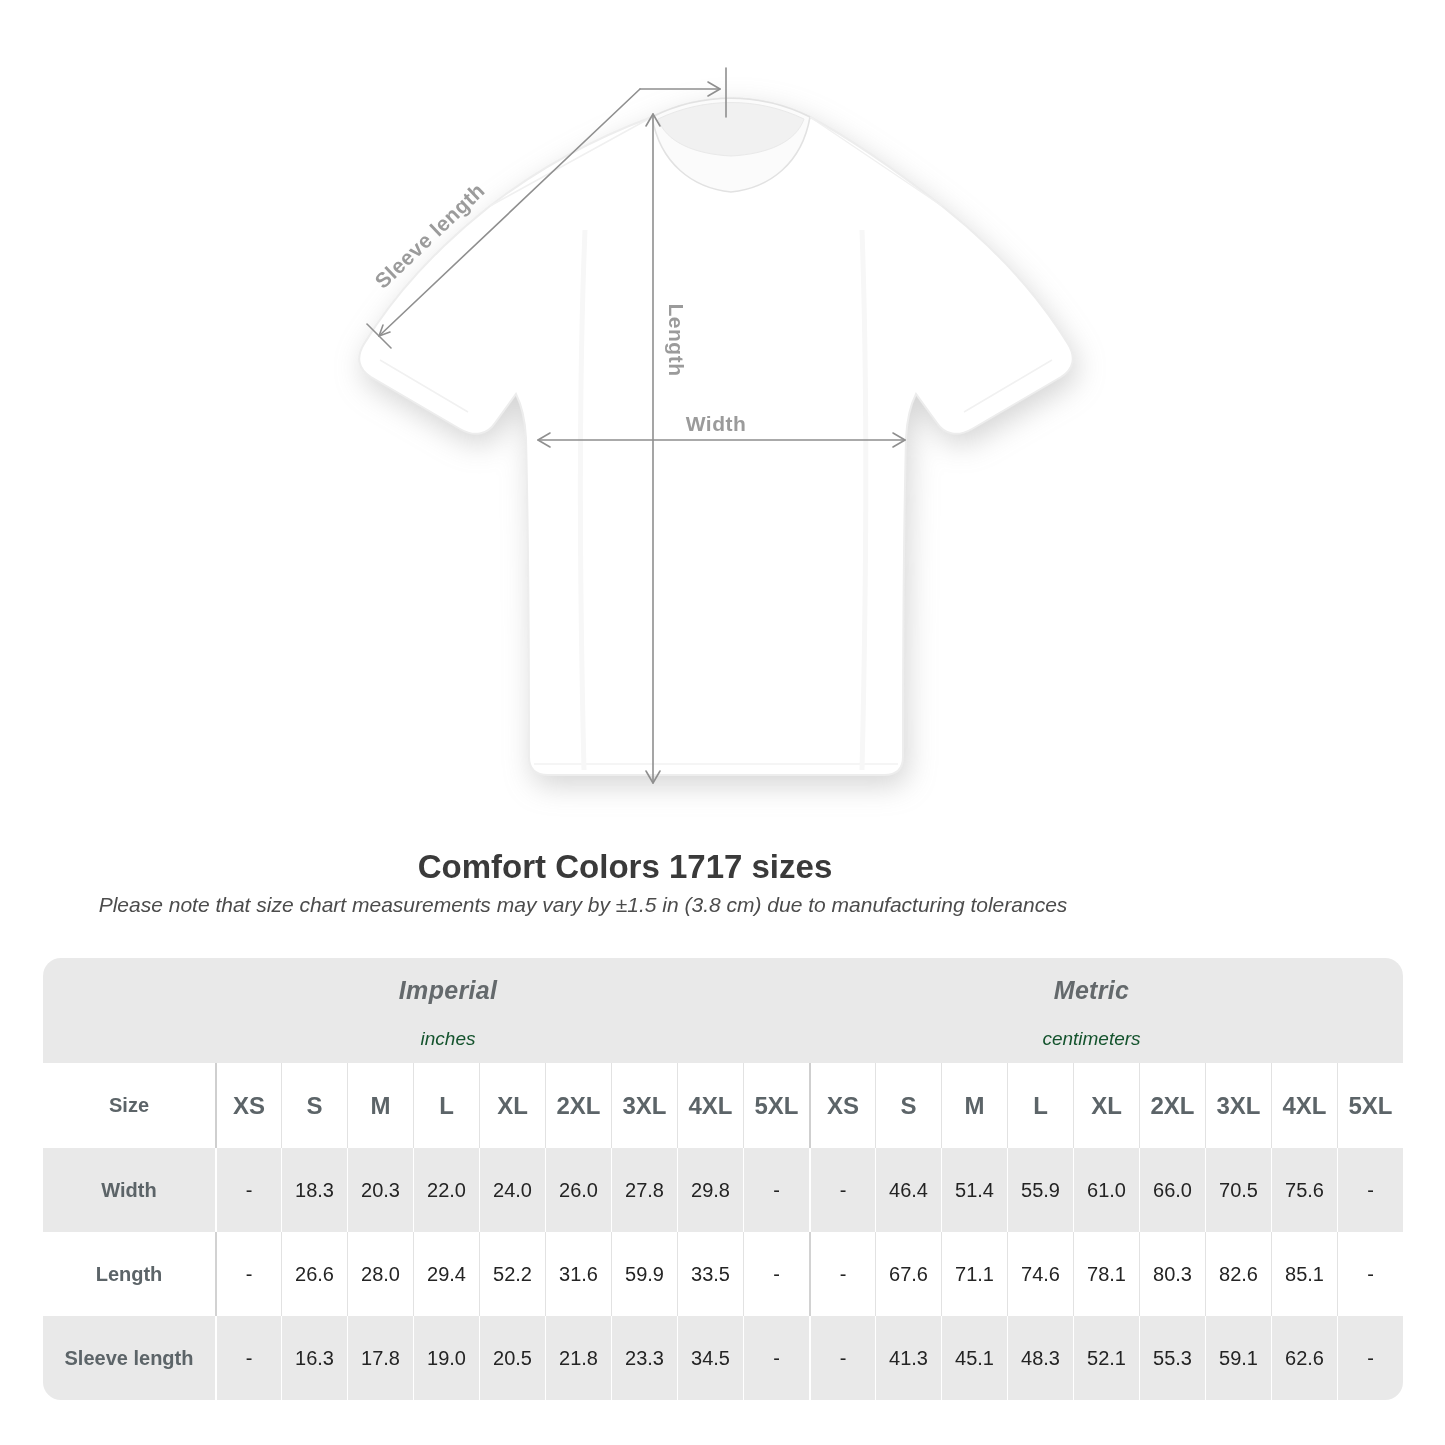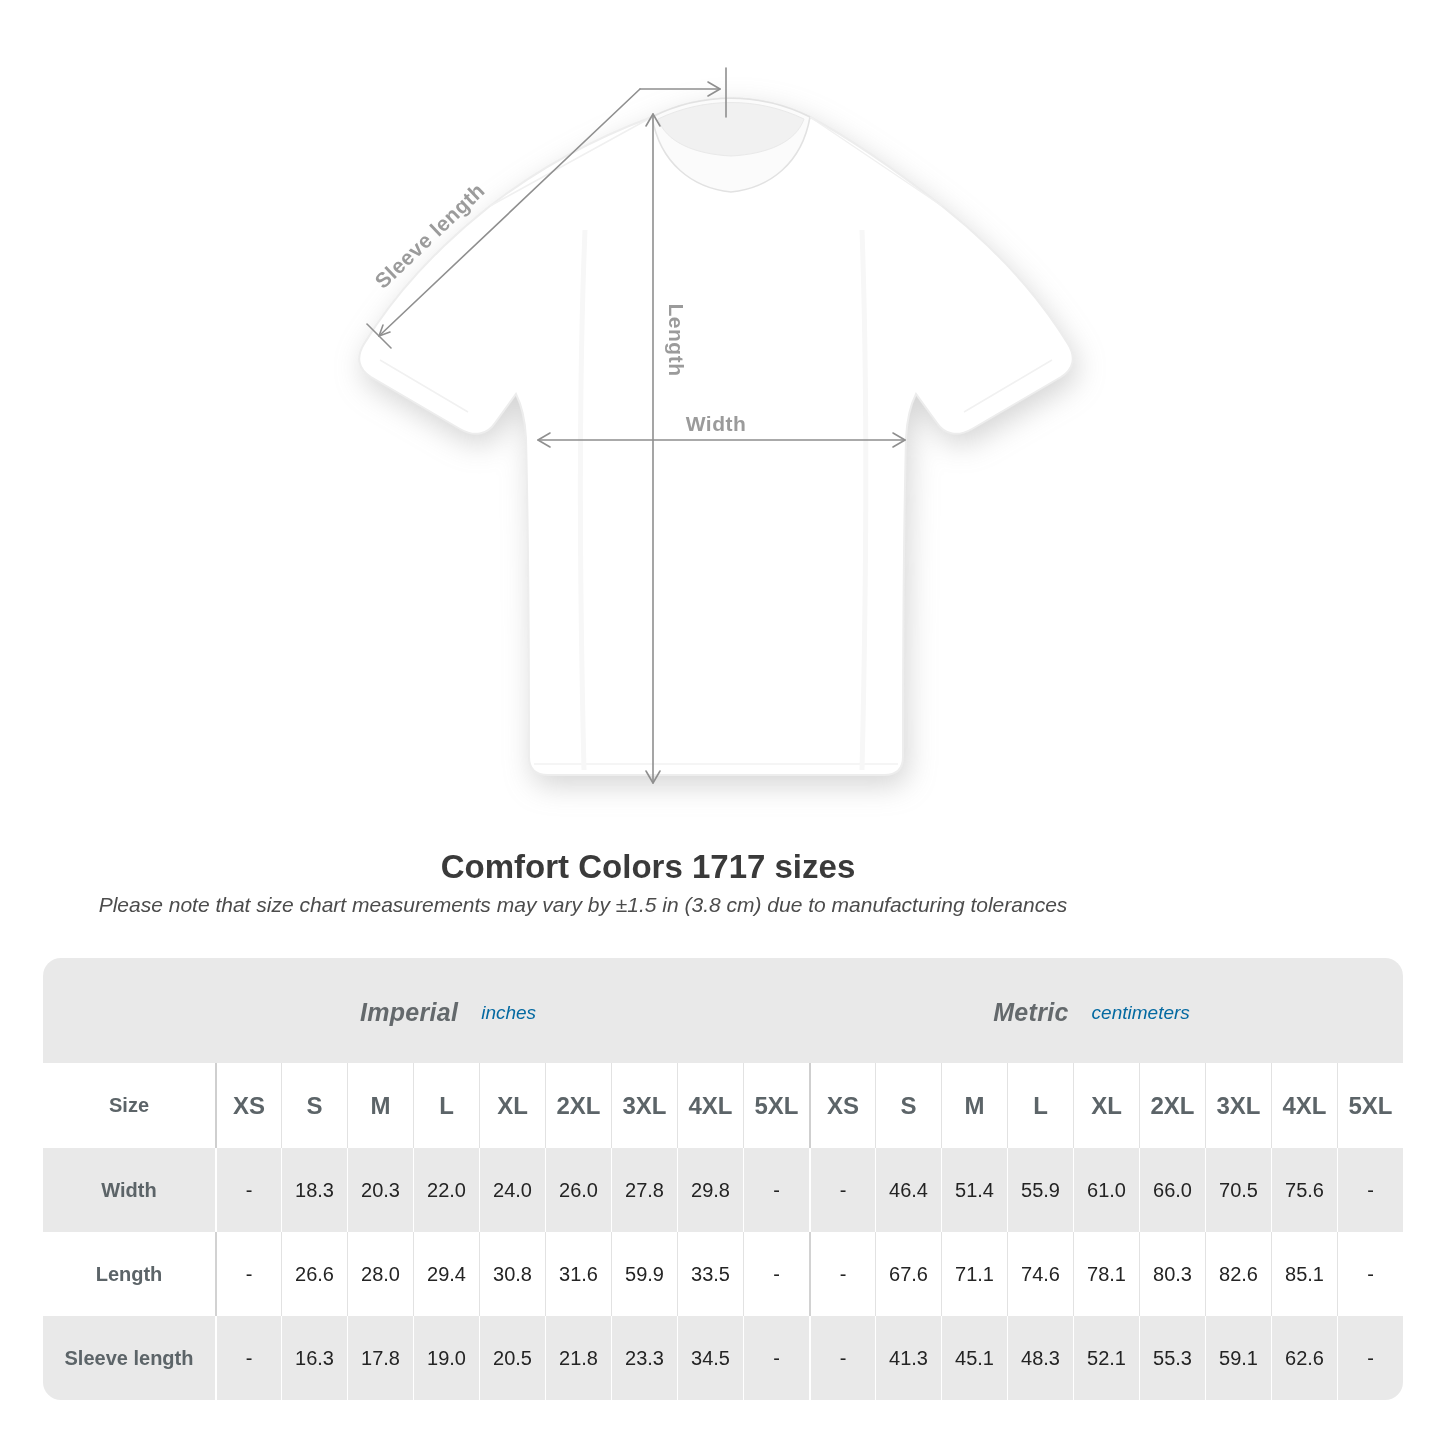--- a/index.html
+++ b/index.html
@@ -7,34 +7,34 @@
   .stage{position:relative;width:1445px;height:1445px;background:#fff;overflow:hidden;}
 
   
   .diagram-svg{position:absolute;left:0;top:0;}
   .tee-shadow{filter:drop-shadow(4px 10px 14px rgba(120,120,120,.30));}
   .ann{stroke:#8f8f8f;stroke-width:1.6;fill:none;stroke-linecap:round;stroke-linejoin:round;}
   .ann-label{fill:#9b9b9b;font-weight:bold;font-size:21px;letter-spacing:.5px;}
 
   
   .chart-title{position:absolute;left:0;top:848px;width:1250px;text-align:center;
-    font-size:33px;font-weight:bold;color:#3a3a3a;margin-left:23px;}
+    font-size:33px;font-weight:bold;color:#3a3a3a;}
   .chart-subtitle{position:absolute;left:0;top:893px;width:1166px;text-align:center;
     font-size:21px;font-style:italic;color:#4c4c4c;}
 
   
   .size-table{position:absolute;left:43px;top:958px;width:1360px;}
   .trow{display:grid;grid-template-columns:172px repeat(18,1fr);}
   .band-row{display:grid;grid-template-columns:766px 1fr;height:105px;
     background:#e9e9e9;border-radius:18px 18px 0 0;overflow:hidden;}
-  .band-cell{display:flex;flex-direction:row;align-items:center;justify-content:center;gap:23px;padding-top:4px;}
+  .band-cell{display:flex;flex-direction:column;align-items:center;justify-content:center;gap:23px;padding-top:4px;}
   .band-left{padding-left:44px;}
   .band-right{padding-right:29px;}
   .band-name{font-size:25px;font-weight:bold;font-style:italic;color:#64696c;letter-spacing:.3px;}
-  .band-unit{font-size:19px;font-style:italic;color:#0369a1;}
+  .band-unit{font-size:19px;font-style:italic;color:#14532d;}
 
   .cell{display:flex;align-items:center;justify-content:center;}
   .row-size{height:85px;background:#fff;--sep:#e2e2e2;--sepMajor:#cfcfcf;}
   .row-white{background:#fff;--sep:#e2e2e2;--sepMajor:#d2d2d2;}
   .row-gray{background:#e9e9e9;--sep:#ffffff;--sepMajor:#ffffff;}
   .trow-data{height:84px;}
   .trow-last{border-radius:0 0 18px 18px;overflow:hidden;}
   .cell:not(.label){border-left:1px solid var(--sep);}
   .cell.major{border-left-width:2px;border-left-color:var(--sepMajor);}
   .label{font-size:20px;font-weight:bold;color:#5c6468;}
@@ -172,21 +172,21 @@
           <div class="cell val">70.5</div>
           <div class="cell val">75.6</div>
           <div class="cell val">-</div>
         </div>
         <div class="trow trow-data row-white">
           <div class="cell label">Length</div>
           <div class="cell val major">-</div>
           <div class="cell val">26.6</div>
           <div class="cell val">28.0</div>
           <div class="cell val">29.4</div>
-          <div class="cell val">30.8</div>
+          <div class="cell val">52.2</div>
           <div class="cell val">31.6</div>
           <div class="cell val">59.9</div>
           <div class="cell val">33.5</div>
           <div class="cell val">-</div>
           <div class="cell val major">-</div>
           <div class="cell val">67.6</div>
           <div class="cell val">71.1</div>
           <div class="cell val">74.6</div>
           <div class="cell val">78.1</div>
           <div class="cell val">80.3</div>

